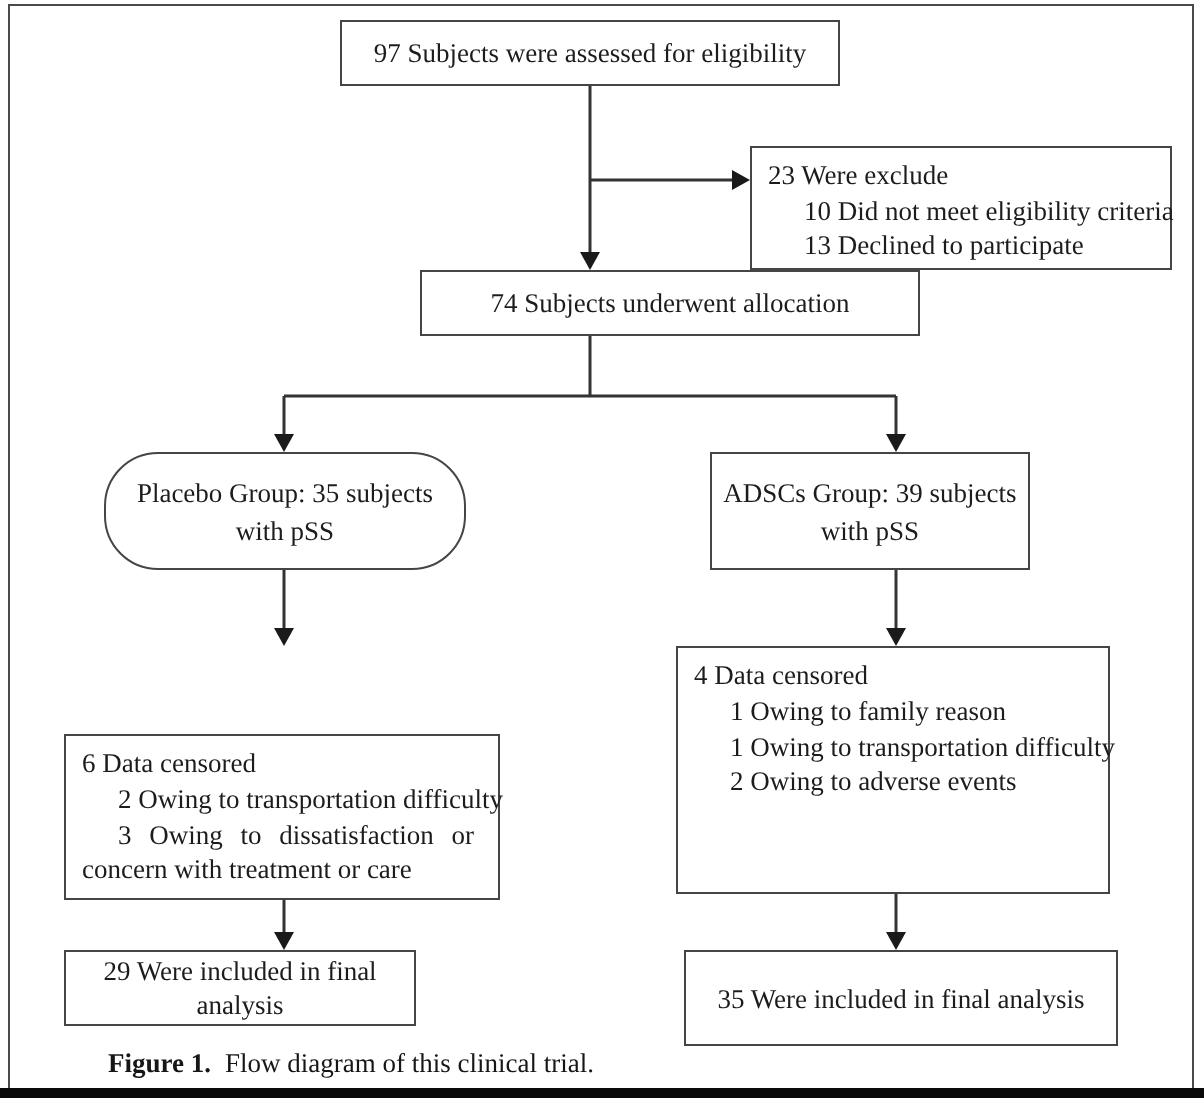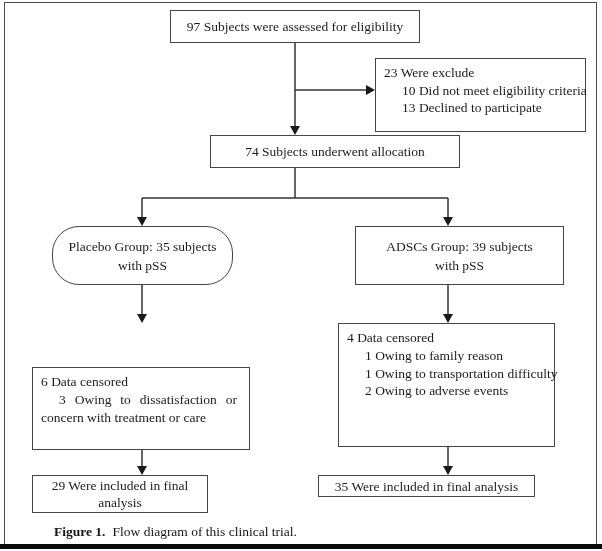--- a/index.html
+++ b/index.html
@@ -84,28 +84,28 @@
     margin-left: 24px;
   }
   .caption .cap-label {
     font-weight: bold;
   }
   .caption .cap-text {
     margin-left: 7px;
   }
   
   .box-eligibility   { left: 170px; top: 10px;  width: 250px; height: 33px; }
-  .box-excluded      { left: 375px; top: 58px;  width: 211px; height: 74px; line-height: 17.5px; }
+  .box-excluded      { left: 375px; top: 73px;  width: 211px; height: 62px; line-height: 17.5px; }
   .box-allocation    { left: 170px; top: 135px; width: 250px; height: 33px; margin-left: 40px; }
   .box-placebo       { left: 52px;  top: 226px; width: 181px; height: 59px; border-radius: 27px; }
-  .box-adscs         { left: 355px; top: 226px; width: 209px; height: 59px; }
+  .box-adscs         { left: 355px; top: 226px; width: 160px; height: 59px; }
   .box-censored-left { left: 32px;  top: 323px; width: 218px; height: 83px; line-height: 17.8px; margin-top: 44px; }
   .box-censored-right{ left: 338px; top: 323px; width: 217px; height: 124px; line-height: 17.8px; }
   .box-final-left    { left: 32px;  top: 475px; width: 176px; height: 38px; }
-  .box-final-right   { left: 318px; top: 475px; width: 217px; height: 22px; }
+  .box-final-right   { left: 342px; top: 475px; width: 217px; height: 48px; }
 </style>
 </head>
 <body>
 
 <div class="page">
 
   <div class="outer-frame"></div>
 
   <svg class="connectors" viewBox="0 0 602 551" xmlns="http://www.w3.org/2000/svg">
     <g stroke="#333333" stroke-width="1.5" fill="none">
@@ -156,20 +156,21 @@
     <div>with pSS</div>
   </div>
 
   <div class="fbox center-box two-line box-adscs">
     <div>ADSCs Group: 39 subjects</div>
     <div>with pSS</div>
   </div>
 
   <div class="fbox lines-box box-censored-left">
     <div class="line">6 Data censored</div>
+    <div class="line ind">2 Owing to transportation difficulty</div>
     <div class="line ind spread">3 Owing to dissatisfaction or</div>
     <div class="line">concern with treatment or care</div>
   </div>
 
   <div class="fbox lines-box box-censored-right">
     <div class="line">4 Data censored</div>
     <div class="line ind">1 Owing to family reason</div>
     <div class="line ind">1 Owing to transportation difficulty</div>
     <div class="line ind">2 Owing to adverse events</div>
   </div>

